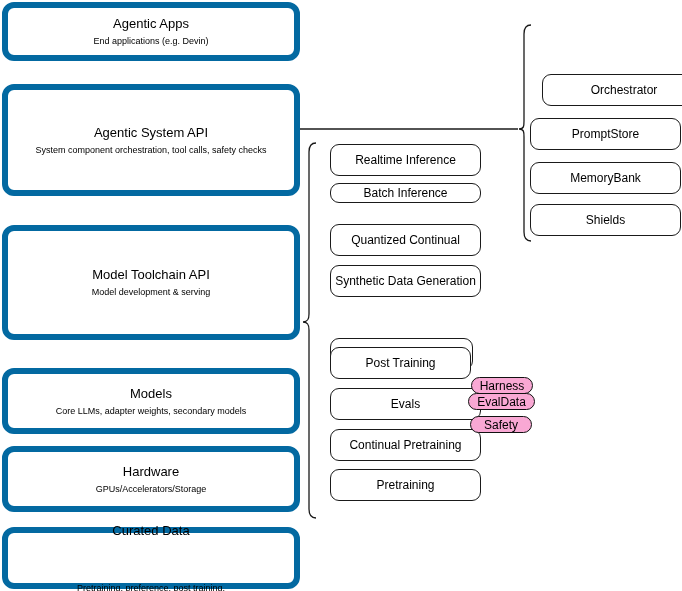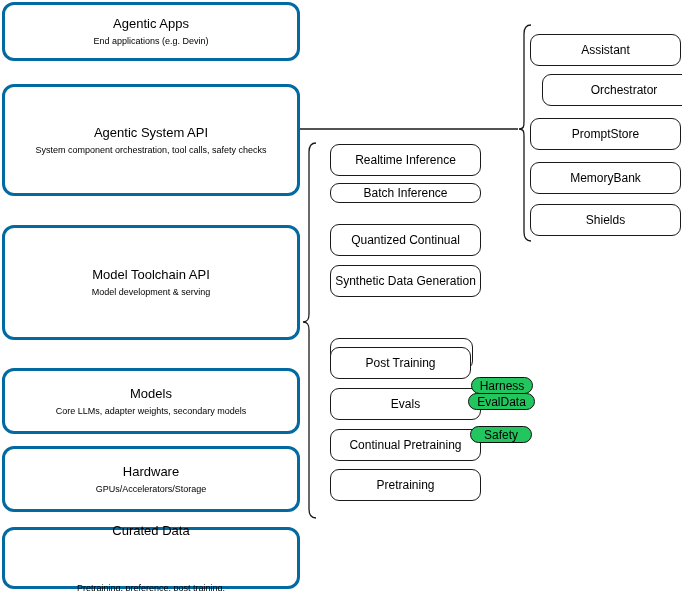--- a/index.html
+++ b/index.html
@@ -28,21 +28,21 @@
     background: #ffffff;
     display: flex;
     flex-direction: column;
     align-items: center;
     justify-content: center;
     text-align: center;
   }
   
   .layer {
     border-radius: 12px;
-    border: 3px solid #0369a1;
+    border: 6px solid #0369a1;
   }
   .layer .title {
     font-size: 13px;
     line-height: 16px;
     color: #000;
   }
   .layer .subtitle {
     font-size: 9px;
     line-height: 12px;
     margin-top: 3px;
@@ -53,21 +53,21 @@
     border-radius: 9px;
     border: 1.4px solid #1a1a1a;
     font-size: 12px;
     line-height: 15px;
   }
   
   .pill {
     position: absolute;
     box-sizing: border-box;
     border: 1.4px solid #111;
-    background: #22c55e;
+    background: #f9a8d4;
     border-radius: 999px;
     display: flex;
     align-items: center;
     justify-content: center;
     font-size: 12px;
     line-height: 14px;
     color: #000;
   }
   svg.edges {
     position: absolute;
@@ -167,27 +167,24 @@
   <div class="node cap" style="left:330px; top:469px; width:151px; height:32px;">
     <span>Pretraining</span>
   </div>
 
   <div class="pill" style="left:471px; top:377px; width:62px; height:17px;">
     <span>Harness</span>
   </div>
   <div class="pill" style="left:468px; top:393px; width:67px; height:17px;">
     <span>EvalData</span>
   </div>
-  <div class="pill" style="left:470px; top:426px; width:62px; height:17px;">
+  <div class="pill" style="left:470px; top:416px; width:62px; height:17px;">
     <span>Safety</span>
   </div>
 
-  <div class="node cap" style="left:530px; top:34px; width:151px; height:32px;">
-    <span>Assistant</span>
-  </div>
   <div class="node cap" style="left:530px; top:74px; width:164px; height:32px;margin-left:12px;">
     <span>Orchestrator</span>
   </div>
   <div class="node cap" style="left:530px; top:118px; width:151px; height:32px;">
     <span>PromptStore</span>
   </div>
   <div class="node cap" style="left:530px; top:162px; width:151px; height:32px;">
     <span>MemoryBank</span>
   </div>
   <div class="node cap" style="left:530px; top:204px; width:151px; height:32px;">

